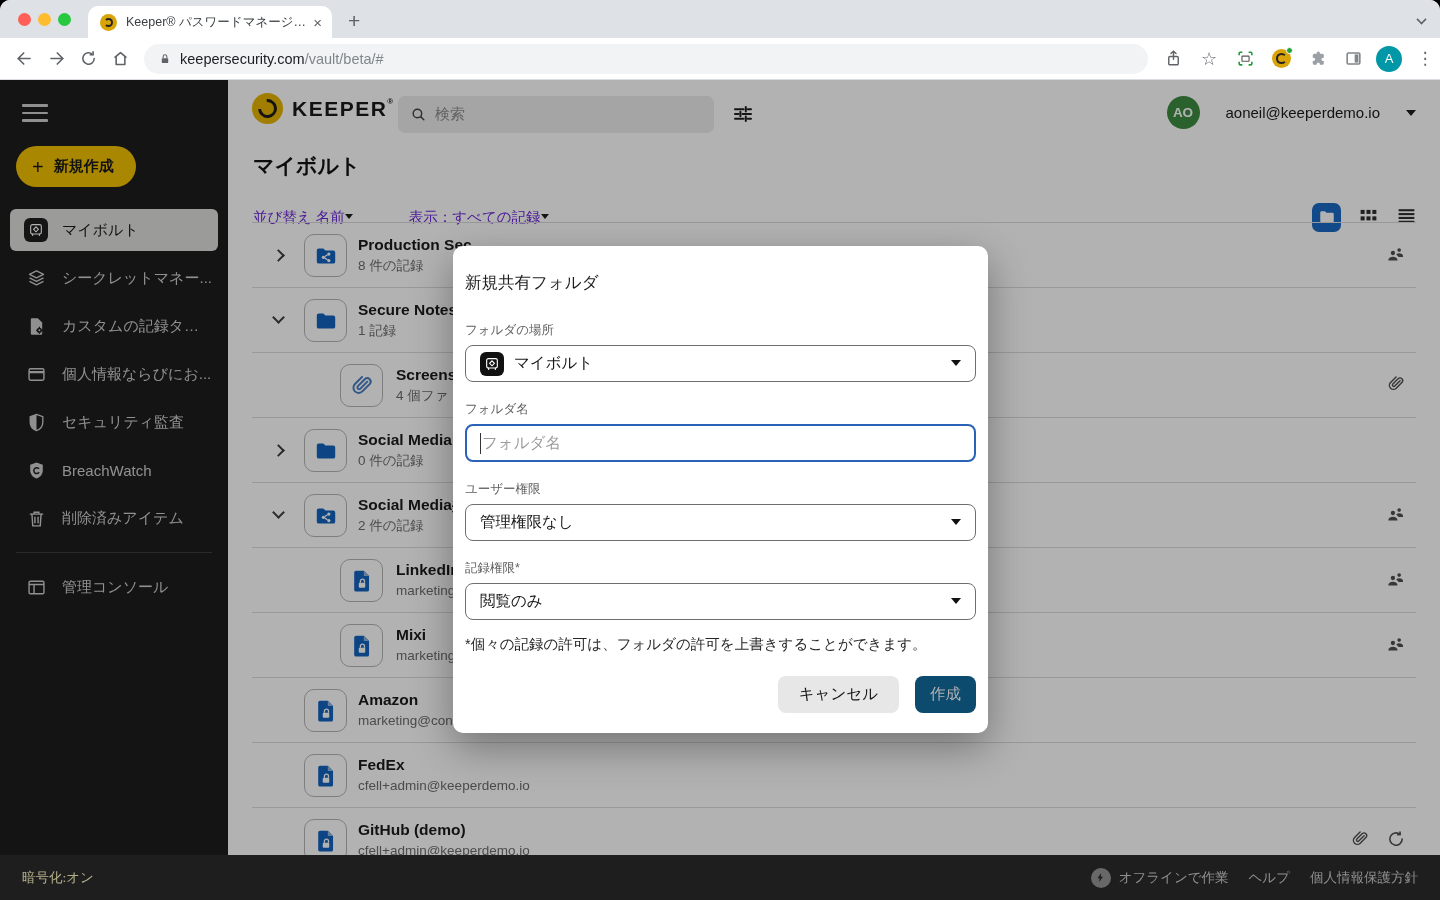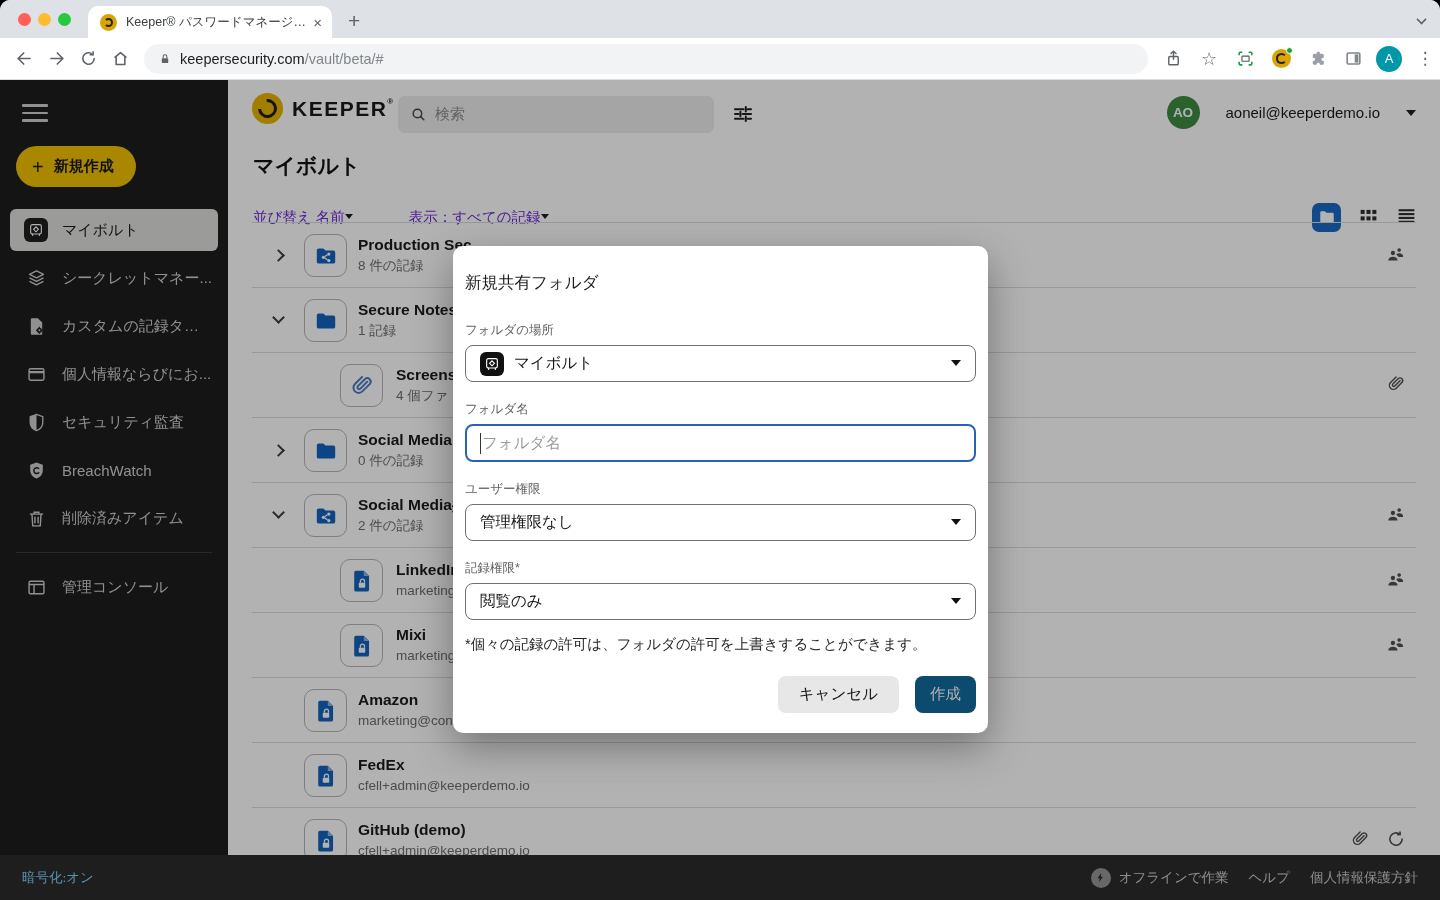--- a/index.html
+++ b/index.html
@@ -91,21 +91,21 @@
   .row-icon.lv1 { left:88px; }
   .row-text { position:absolute; top:11px; }
   .row-text.lv0 { left:106px; }
   .row-text.lv1 { left:144px; }
   .row-title { font-size:15.5px; font-weight:700; color:#1b1b1b; line-height:22px; white-space:nowrap; }
   .row-sub { font-size:13.5px; color:#6d6d6d; line-height:20px; white-space:nowrap; }
   .row-right { position:absolute; right:10px; top:0; height:65px; display:flex; align-items:center; gap:16px; color:#4f4f4f; }
   .row-right svg { width:20px; height:20px; }
 
   .statusbar { position:absolute; left:0; top:775px; width:1440px; height:45px; background:#2b2b2b; display:flex; align-items:center; padding:0 22px; }
-  .status-left { font-size:13.5px; color:#7dd3fc;font-family:Liberation Serif, serif; }
+  .status-left { font-size:13.5px; color:#fef9c3;font-family:Liberation Serif, serif; }
   .status-right { margin-left:auto; display:flex; align-items:center; gap:20px; font-size:13.5px; color:#cdcdcd; }
   .offline { display:flex; align-items:center; gap:8px;padding-left:16px; }
   .bolt-circle { width:20px; height:20px; border-radius:50%; background:#969696; display:flex; align-items:center; justify-content:center; }
   .bolt-circle svg { width:11px; height:11px; }
 
   .dim-overlay { position:absolute; inset:0; background:rgba(0,0,0,0.30); z-index:10; }
 
   
   .modal { position:absolute; left:453px; top:166px; width:535px; height:487px; background:#fff; border-radius:10px; box-shadow:0 14px 40px rgba(0,0,0,.35); z-index:20; padding:26px 12px 24px; }
   .modal-title { font-size:16.5px; color:#1d1d1d; margin-bottom:28px; }

